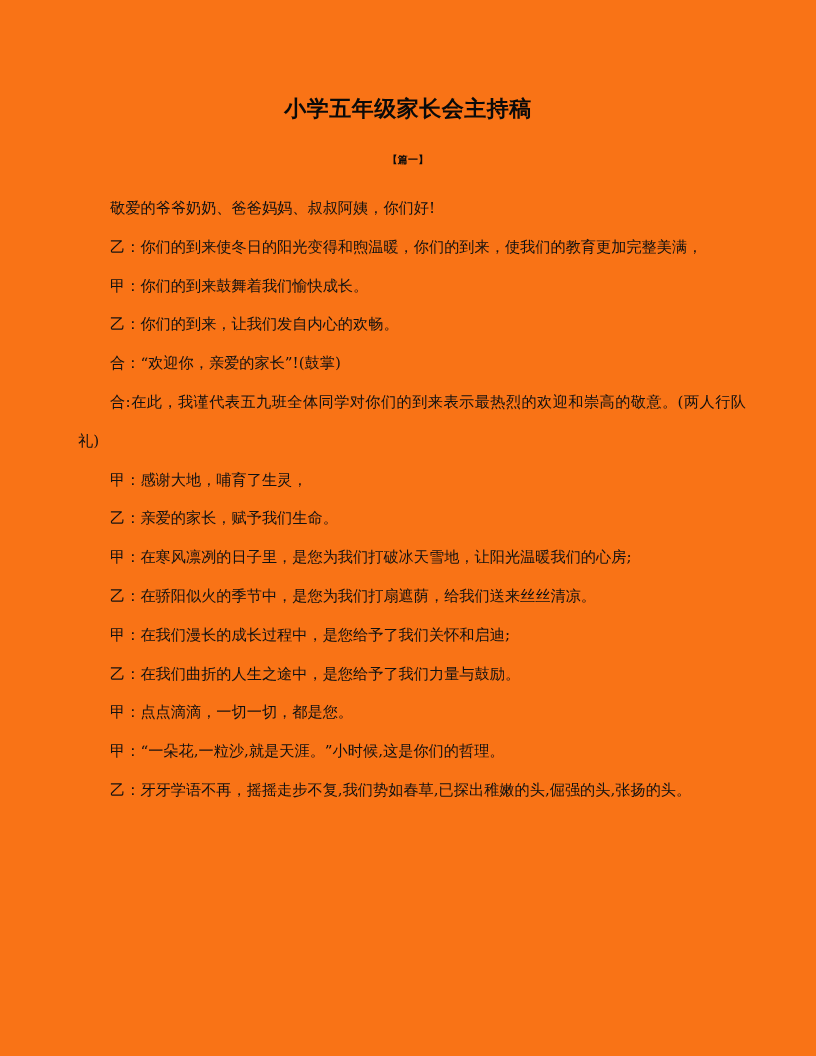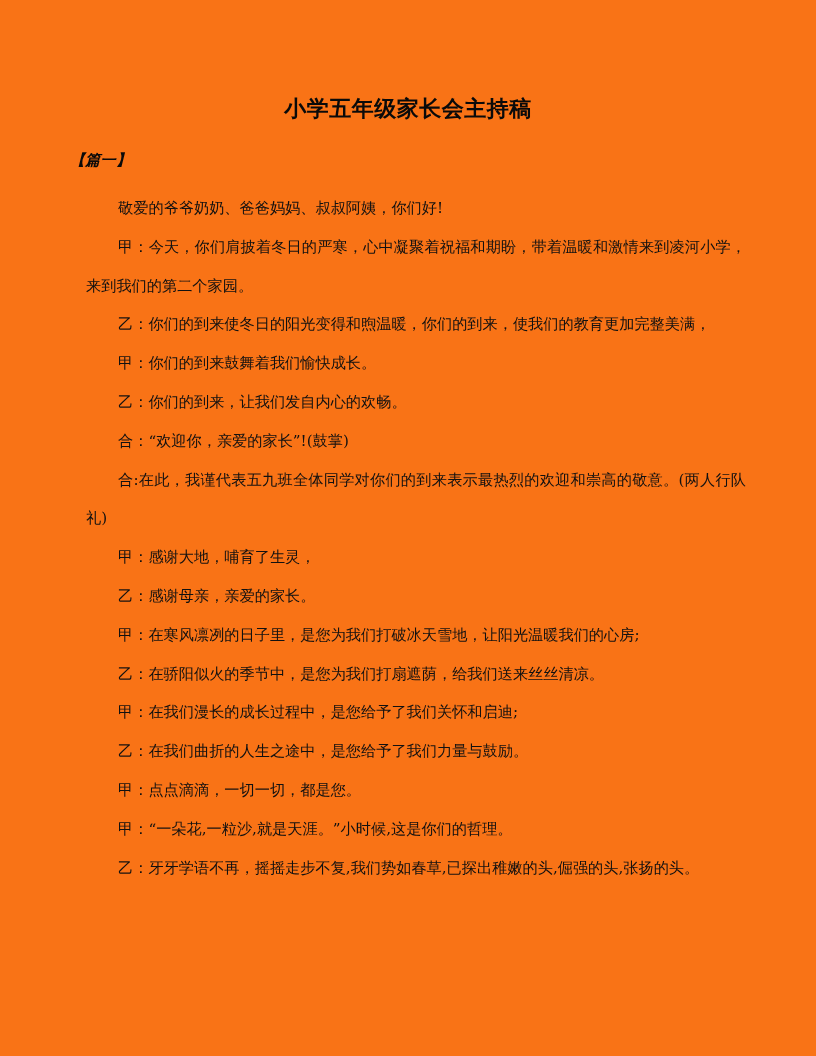--- a/index.html
+++ b/index.html
@@ -30,31 +30,30 @@
   .doc-title {
     font-size: 22px;
     font-weight: bold;
     text-align: center;
     letter-spacing: 0.5px;
     line-height: 32px;
     margin: 0 0 0 0;
     color: #0a0a0a;
   }
   .doc-subtitle {
-    font-size: 15px;
+    font-size: 10px;
     font-weight: bold;
-    text-align: left;
+    text-align: center;
     line-height: 22px;
     margin: 25px 0 0 0;
     letter-spacing: 0.3px;
     color: #0a0a0a;
-    font-style: italic;
   }
   .para-list {
-    margin: 18px 0 0 16px;
+    margin: 18px 0 0 8px;
     padding: 0;
     list-style: none;
   }
   .para {
     font-size: 15.2px;
     line-height: 38.8px;
     text-align: justify;
     text-justify: inter-ideograph;
     margin: 0;
     padding: 0;
@@ -70,28 +69,27 @@
 
 <div class="page">
   <div class="doc-body">
 
     <h1 class="doc-title">小学五年级家长会主持稿</h1>
 
     <div class="doc-subtitle">【篇一】</div>
 
     <div class="para-list">
         <p class="para indent">敬爱的爷爷奶奶、爸爸妈妈、叔叔阿姨，你们好!</p>
-        <p class="para indent">甲：今天，你们肩披着冬日的严寒，心中凝聚着祝福和期盼，带着温暖和激情来到凌河小学，来到我们的第二个家园。</p>
         <p class="para indent">乙：你们的到来使冬日的阳光变得和煦温暖，你们的到来，使我们的教育更加完整美满，</p>
         <p class="para indent">甲：你们的到来鼓舞着我们愉快成长。</p>
         <p class="para indent">乙：你们的到来，让我们发自内心的欢畅。</p>
         <p class="para indent">合：“欢迎你，亲爱的家长”!(鼓掌)</p>
         <p class="para indent">合:在此，我谨代表五九班全体同学对你们的到来表示最热烈的欢迎和崇高的敬意。(两人行队礼)</p>
         <p class="para indent">甲：感谢大地，哺育了生灵，</p>
-        <p class="para indent">乙：感谢母亲，亲爱的家长。</p>
+        <p class="para indent">乙：亲爱的家长，赋予我们生命。</p>
         <p class="para indent">甲：在寒风凛冽的日子里，是您为我们打破冰天雪地，让阳光温暖我们的心房;</p>
         <p class="para indent">乙：在骄阳似火的季节中，是您为我们打扇遮荫，给我们送来丝丝清凉。</p>
         <p class="para indent">甲：在我们漫长的成长过程中，是您给予了我们关怀和启迪;</p>
         <p class="para indent">乙：在我们曲折的人生之途中，是您给予了我们力量与鼓励。</p>
         <p class="para indent">甲：点点滴滴，一切一切，都是您。</p>
         <p class="para indent">甲：“一朵花,一粒沙,就是天涯。”小时候,这是你们的哲理。</p>
         <p class="para indent">乙：牙牙学语不再，摇摇走步不复,我们势如春草,已探出稚嫩的头,倔强的头,张扬的头。</p>
       </div>
 
   </div>

